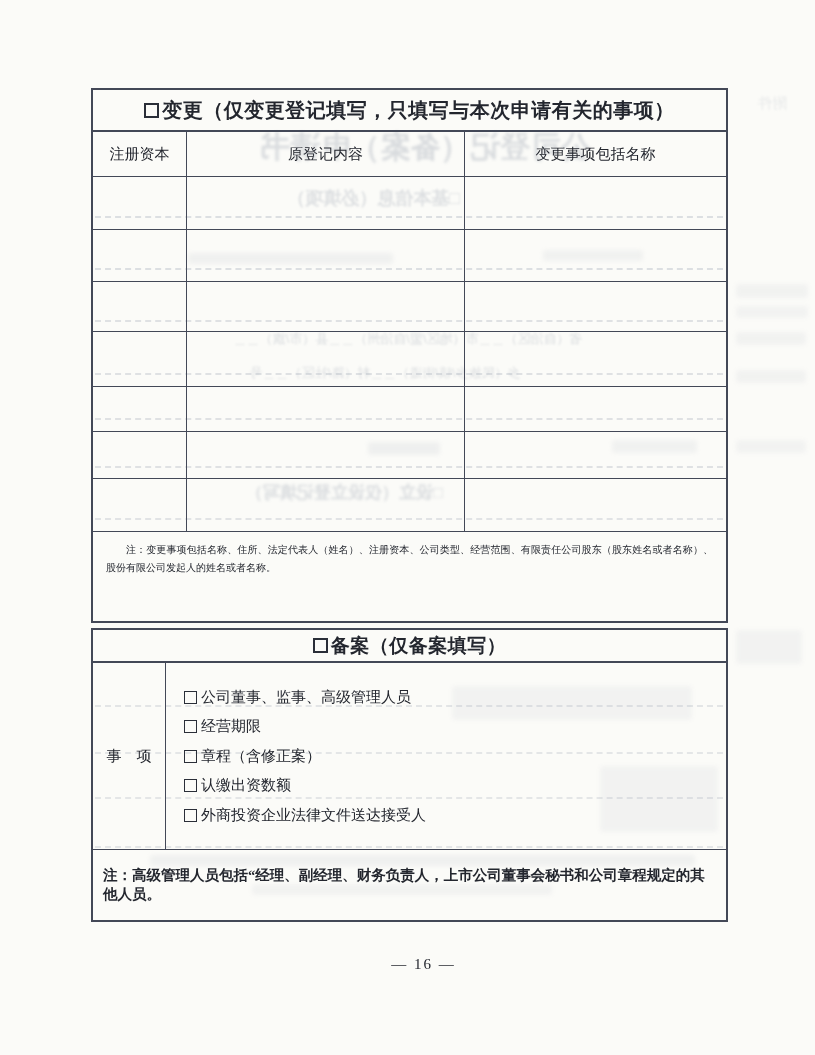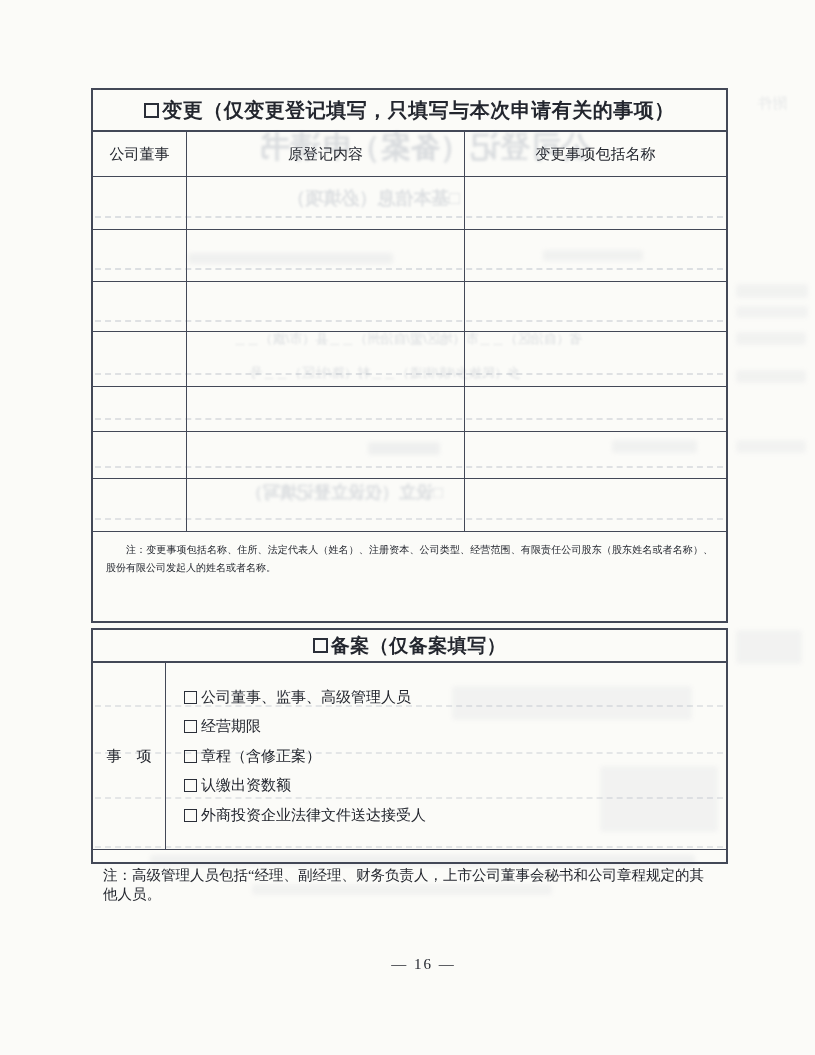--- a/index.html
+++ b/index.html
@@ -9,21 +9,21 @@
     color:#23262e;
     font-family:"Liberation Serif", serif;
     overflow:hidden;
   }
   .tbl{
     position:absolute; left:91px; width:637px;
     border:2px solid #434857; box-sizing:border-box;
     background:transparent;
   }
   #change-table{top:88px; height:535px;}
-  #record-table{top:628px; height:236px;}
+  #record-table{top:628px; height:294px;}
 
   .title-row{
     display:flex; align-items:center; justify-content:center;
     font-family:"Liberation Sans", sans-serif;
     font-weight:700; font-size:20px; letter-spacing:0.5px;
     border-bottom:2px solid #434857; box-sizing:border-box;
   }
   #change-table .title-row{height:42px;}
   #record-table .title-row{height:33px; font-size:19px;}
 
@@ -53,21 +53,21 @@
   #record-table .body-row{display:flex; height:187px; box-sizing:border-box; border-bottom:1.5px solid #434857;}
   .label-cell{
     width:73px; border-right:1.5px solid #434857; box-sizing:border-box;
     display:flex; align-items:center; justify-content:center; font-size:15px;
   }
   .items-cell{flex:1; display:flex; flex-direction:column; justify-content:center; padding-left:18px; box-sizing:border-box;}
   .ba-item{display:flex; align-items:center; height:29.5px; font-size:15px;}
 
   .record-note{
     height:70px; box-sizing:border-box; display:flex; align-items:center;
-    padding:0 10px; font-size:14.5px;
+    padding:0 10px; font-size:14.5px;font-weight:bold;
   }
 
   .page-number{
     position:absolute; top:956px; left:16px; width:100%;
     text-align:center; font-size:15px; letter-spacing:2px;
   }
 
   
   #bleed-layer{position:absolute; inset:0; pointer-events:none;}
   .bleed{position:absolute; color:#8a93a3; pointer-events:none;}
@@ -114,21 +114,21 @@
       <div class="bleed dash" style="left: 95px; top: 846px; width: 628px; opacity: 0.22;"></div>
     </div>
 
   <div class="tbl" id="change-table">
     <div class="title-row">
       <span class="cbx"></span>
       <span>变更（仅变更登记填写，只填写与本次申请有关的事项）</span>
     </div>
 
     <div class="hdr-row">
-      <div class="cell c1">公司董事</div>
+      <div class="cell c1">注册资本</div>
       <div class="cell c2">原登记内容</div>
       <div class="cell c3">变更事项包括名称</div>
     </div>
 
     <div class="data-row" style="height:53px">
       <div class="cell c1"></div>
       <div class="cell c2"></div>
       <div class="cell c3"></div>
     </div>
     <div class="data-row" style="height:52px">

